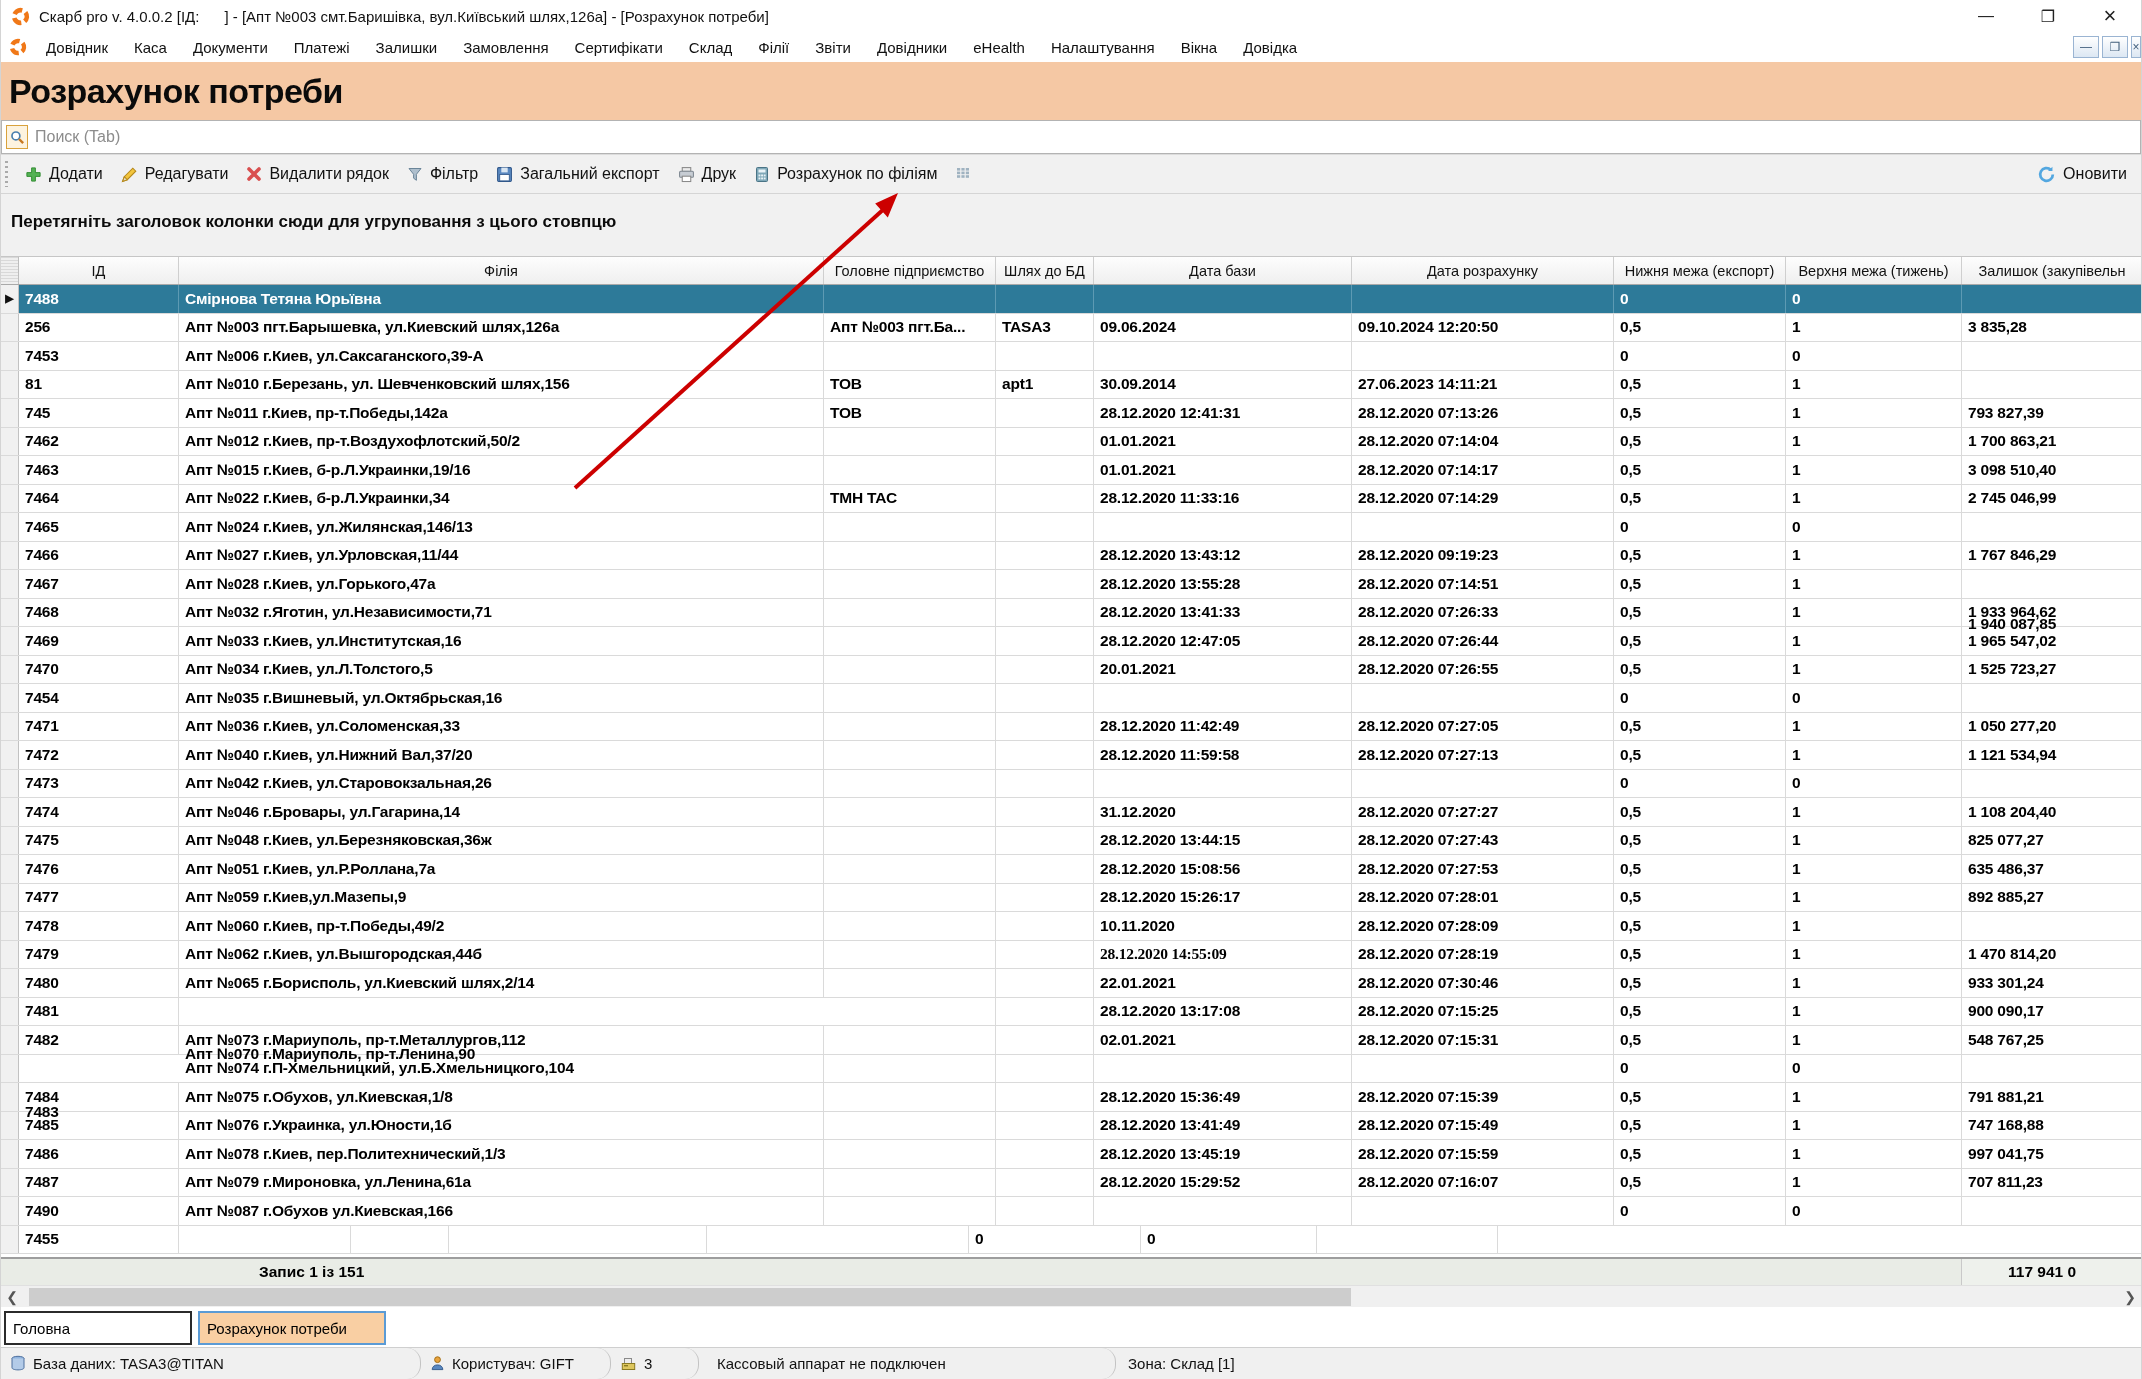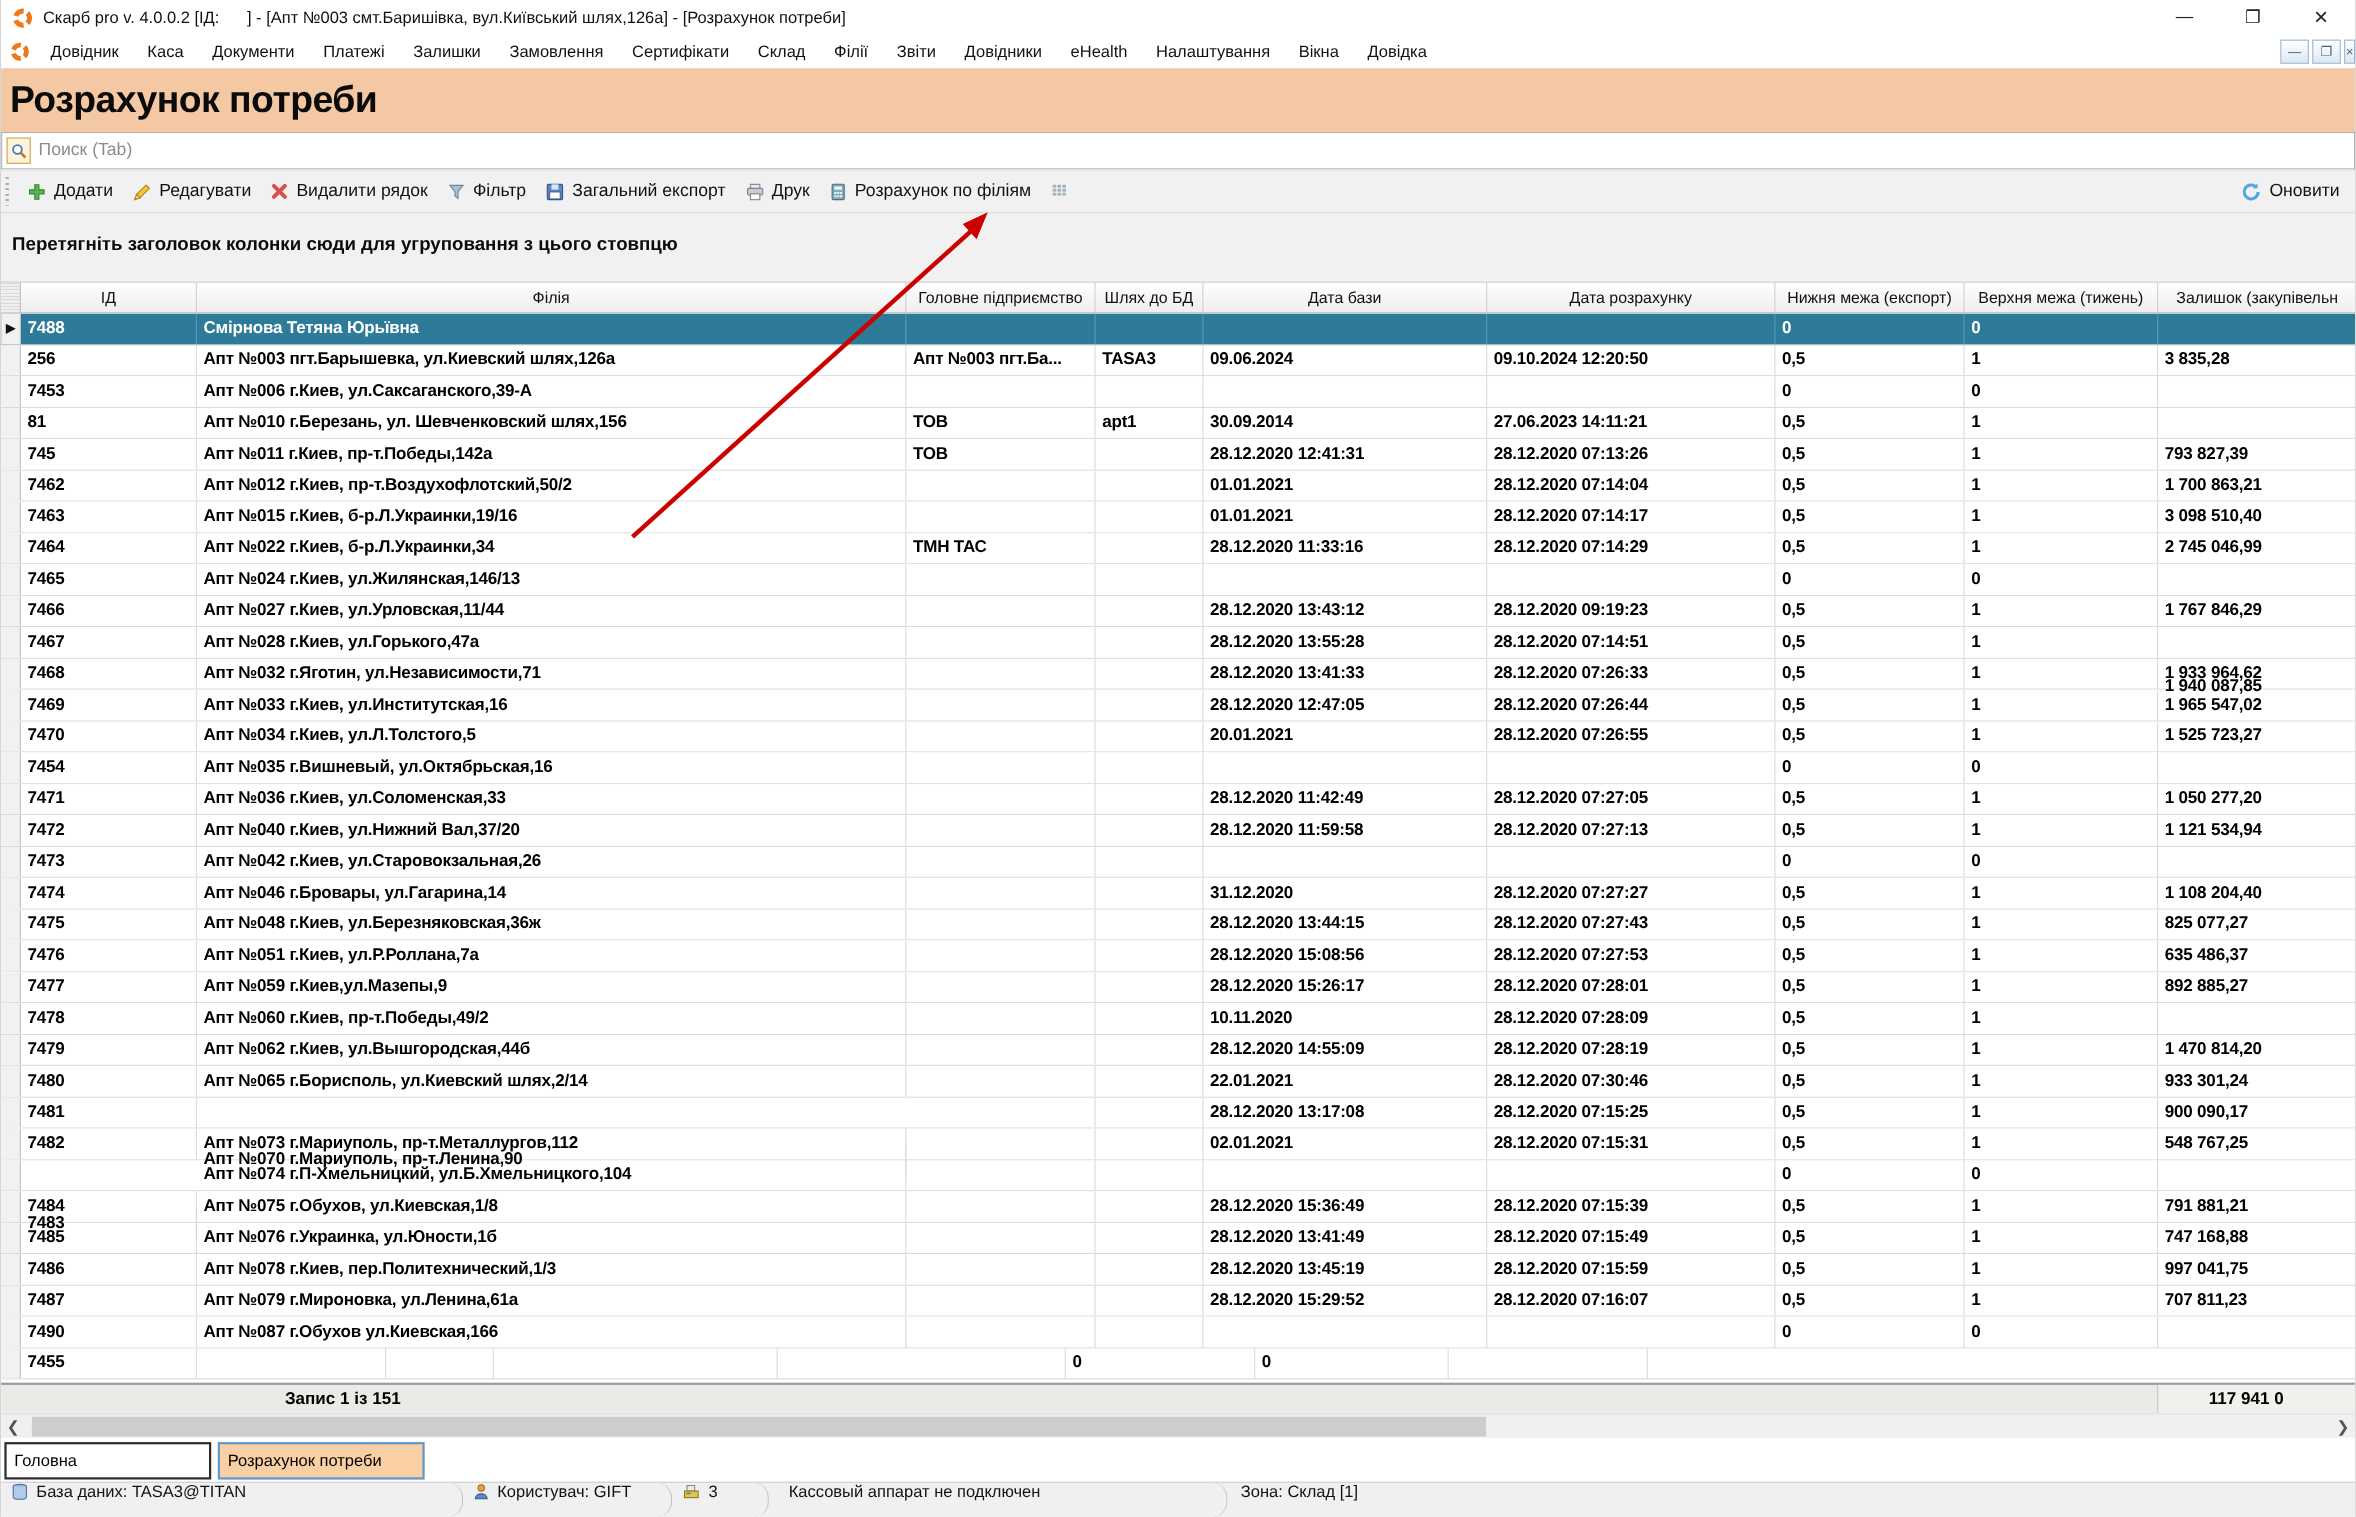--- a/index.html
+++ b/index.html
@@ -85,21 +85,21 @@
   
   .tabsrow { height:40px; flex:0 0 40px; background:#fff; display:flex; align-items:flex-end;
     gap:6px; padding:0 0 2px 3px; }
   .tab { width:188px; height:34px; display:flex; align-items:center; padding-left:7px;
     font-size:15px; background:#fff; border:2px solid #2b2b2b; color:#000; }
   .tab.active { background:#f9cfa3; border:2px solid #5b9bd5; }
 
   
   .statusbar { height:32px; flex:0 0 32px; background:#f0f0f0; border-top:1px solid #cfcfcf;
     display:flex; align-items:stretch; font-size:15px; color:#111; }
-  .seg { display:flex; gap:7px; border-right:1px solid #c3c3c3; padding-left:9px;border-radius:14px; }
+  .seg { display:flex; align-items:center; gap:7px; border-right:1px solid #c3c3c3; padding-left:9px;border-radius:14px; }
   .seg1 { width:420px; } .seg2 { width:190px; } .seg3 { width:88px; } .seg4 { width:417px; padding-left:18px; }
   .seg5 { flex:1; border-right:none; padding-left:12px; }
 
   
   .annotation { position:absolute; left:0; top:0; width:2142px; height:1379px; pointer-events:none; z-index:60; }
 </style>
 </head>
 <body>
 
 <div class="app">
@@ -555,21 +555,21 @@
           <div class="cell" style="width: 172px; flex: 0 0 172px;">0,5</div>
           <div class="cell" style="width: 176px; flex: 0 0 176px;">1</div>
           <div class="cell" style="width: 181px; flex: 0 0 181px;"></div>
         </div>
         <div class="grow">
           <div class="marker"></div>
           <div class="cell" style="width: 160px; flex: 0 0 160px;">7479</div>
           <div class="cell" style="width: 645px; flex: 0 0 645px;">Апт №062 г.Киев, ул.Вышгородская,44б</div>
           <div class="cell" style="width: 172px; flex: 0 0 172px;"></div>
           <div class="cell" style="width: 98px; flex: 0 0 98px;"></div>
-          <div class="cell" style="width: 258px; flex: 0 0 258px;">28.12.2020 14:55:09</div>
+          <div class="cell" style="width: 258px; flex: 0 0 258px; font-family: Liberation Serif, serif;">28.12.2020 14:55:09</div>
           <div class="cell" style="width: 262px; flex: 0 0 262px;">28.12.2020 07:28:19</div>
           <div class="cell" style="width: 172px; flex: 0 0 172px;">0,5</div>
           <div class="cell" style="width: 176px; flex: 0 0 176px;">1</div>
           <div class="cell" style="width: 181px; flex: 0 0 181px;">1 470 814,20</div>
         </div>
         <div class="grow">
           <div class="marker"></div>
           <div class="cell" style="width: 160px; flex: 0 0 160px;">7480</div>
           <div class="cell" style="width: 645px; flex: 0 0 645px;">Апт №065 г.Борисполь, ул.Киевский шлях,2/14</div>
           <div class="cell" style="width: 172px; flex: 0 0 172px;"></div>

